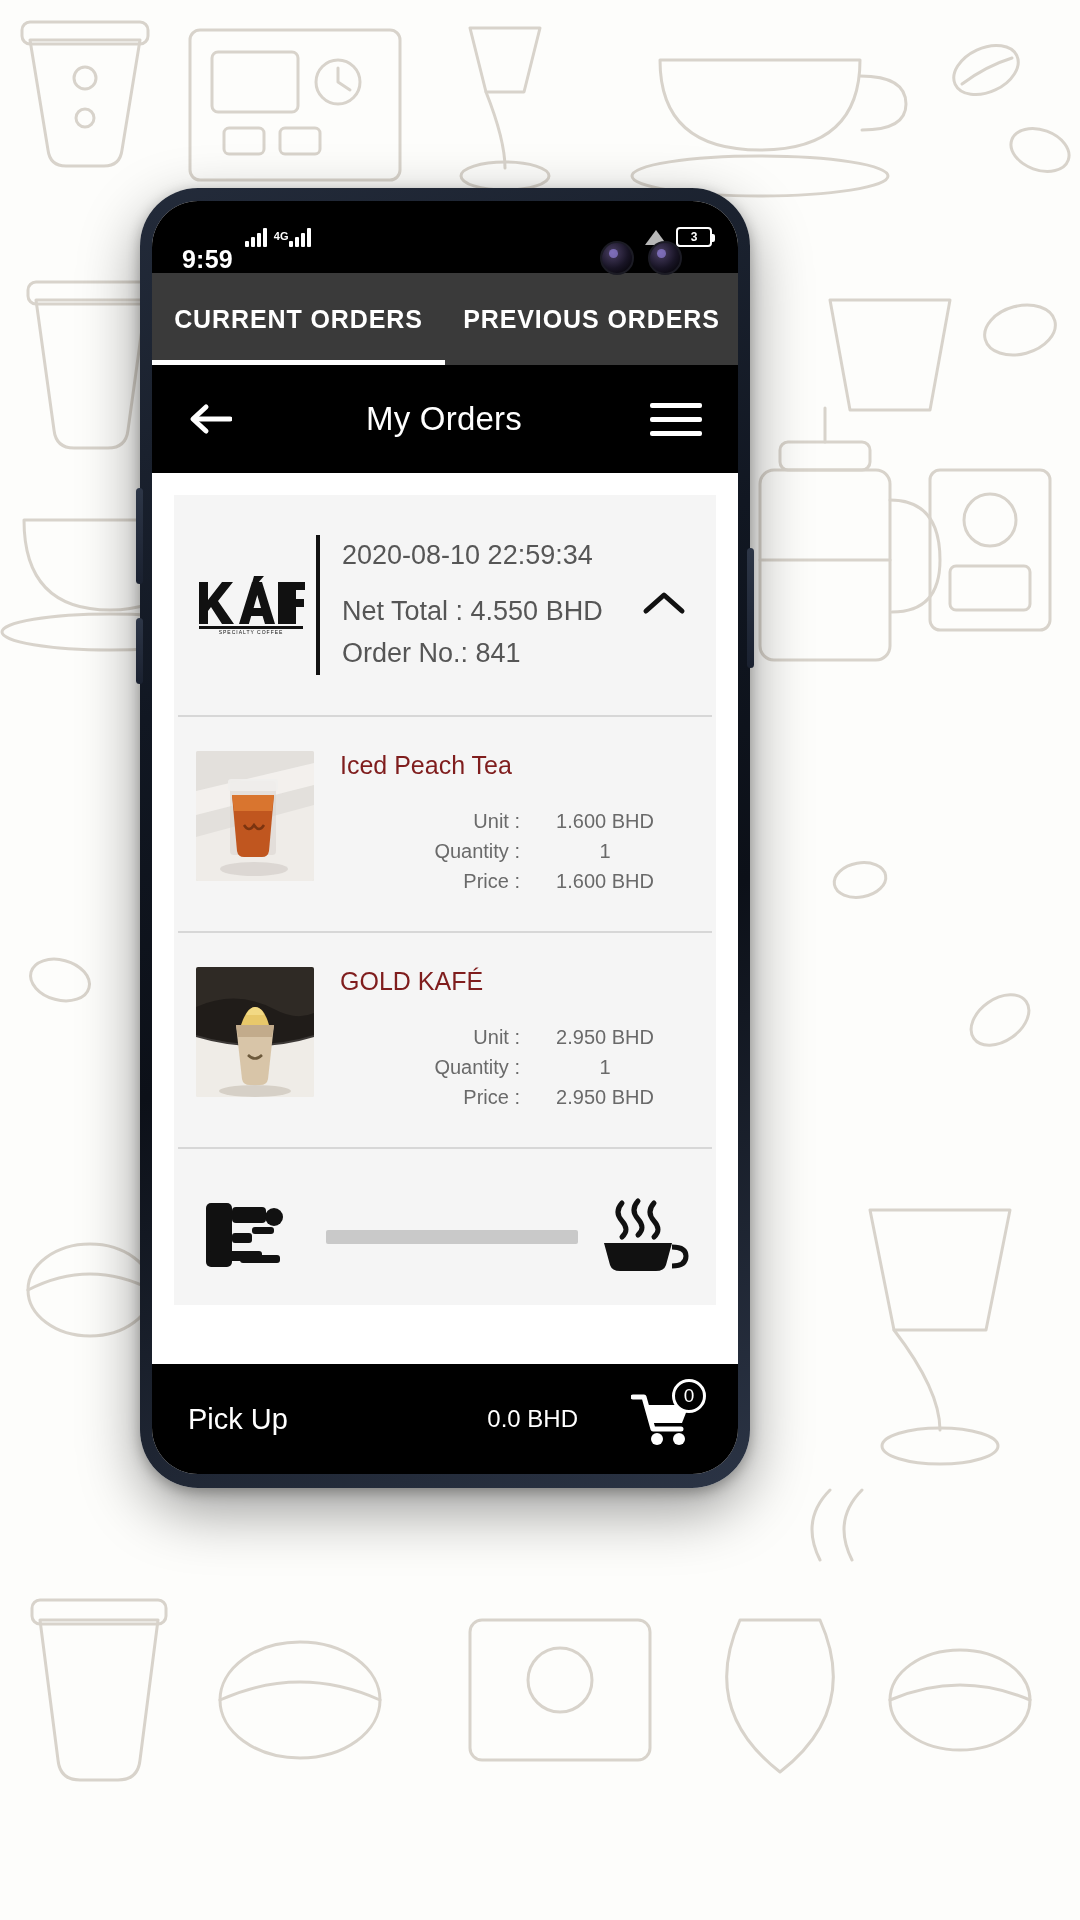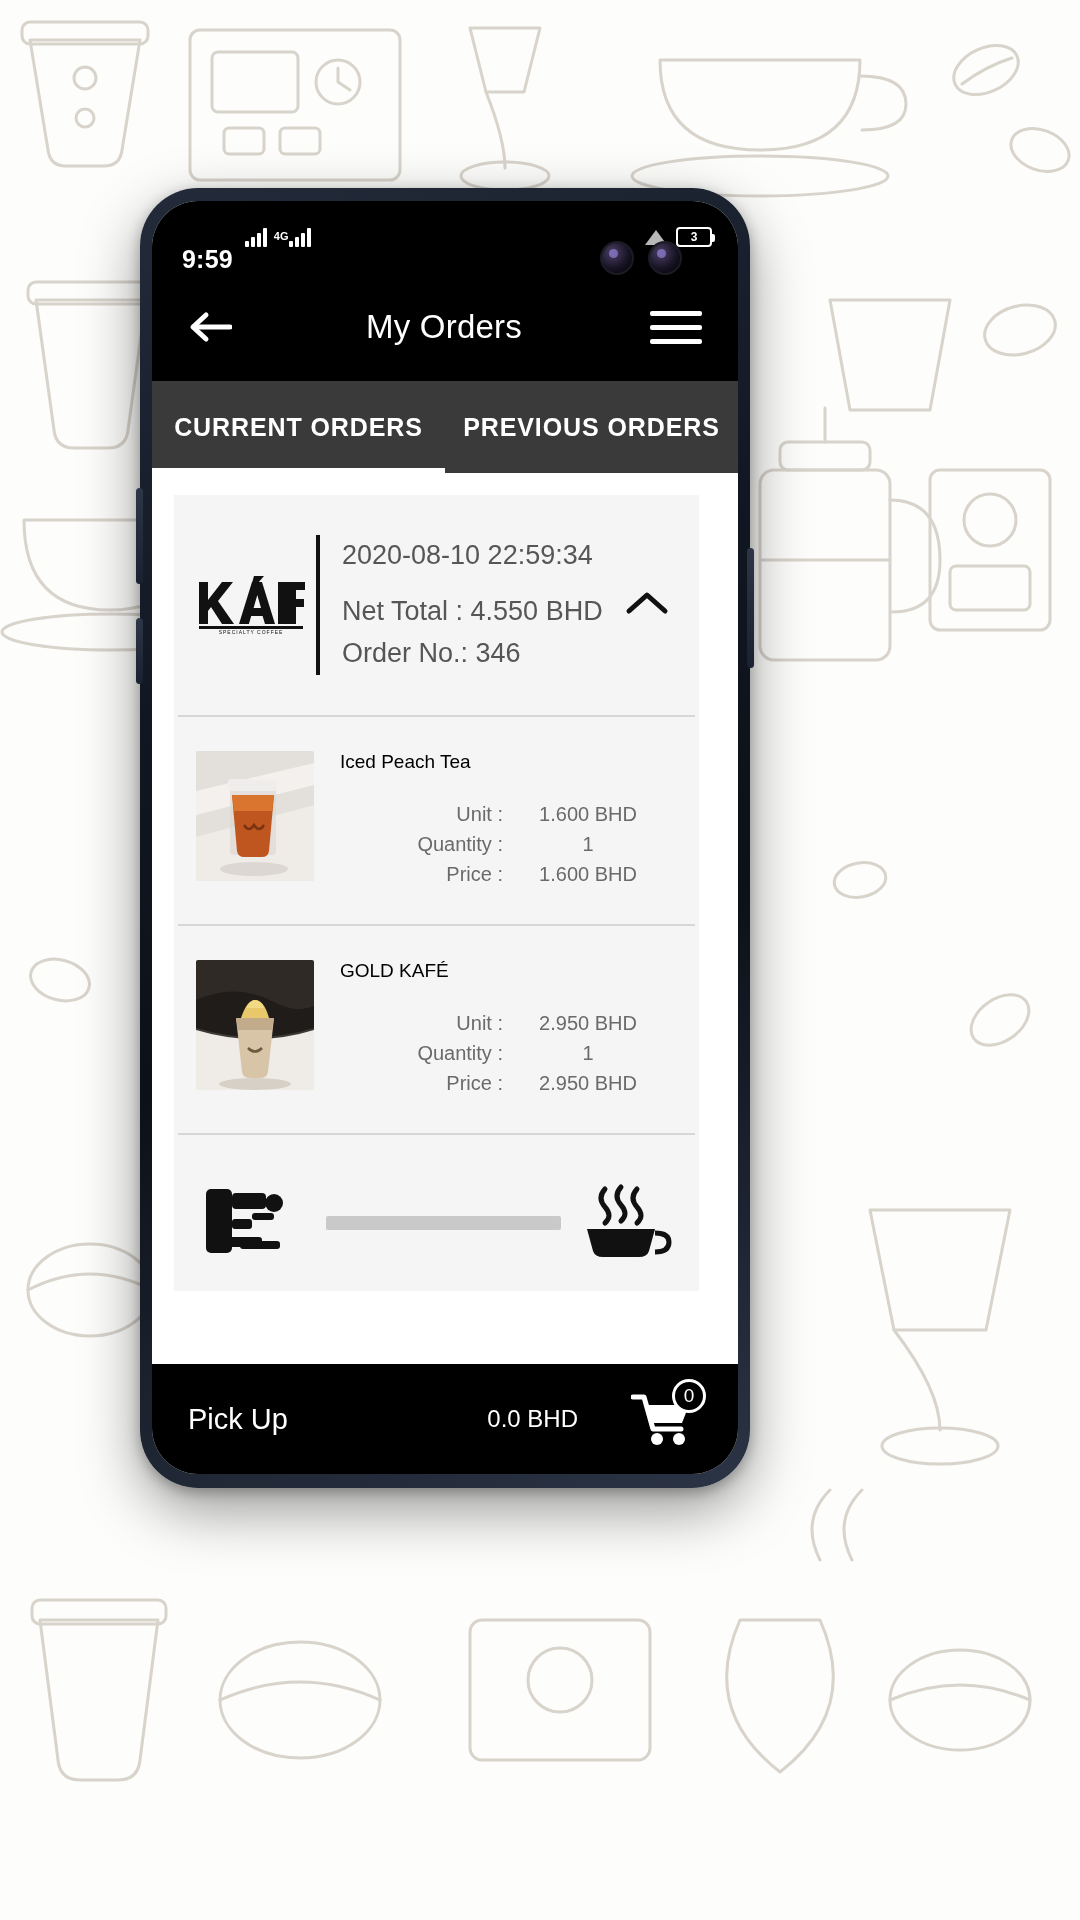--- a/index.html
+++ b/index.html
@@ -107,39 +107,39 @@
     flex:1 1 0; display:flex; align-items:center; justify-content:center;
     color:#fff; font-size:25px; font-weight:700; letter-spacing:.9px; cursor:pointer;
     position:relative;
   }
   .tab.active:after{
     content:""; position:absolute; left:0; right:0; bottom:0; height:5px; background:#ffffff;
   }
 
   
   #content { flex:1 1 auto; background:#fff; overflow:hidden; position:relative; }
-  #content-inner { padding:22px 39px 0 22px; }
+  #content-inner { padding:22px 22px 0 22px; }
 
   .order-card { background:#f5f5f5; }
 
   .order-head { display:flex; align-items:center; padding:40px 26px 40px 18px; position:relative; }
   .brand-logo { width:118px; flex:0 0 auto; display:flex; align-items:center; justify-content:center; }
   .vline { width:4px; align-self:stretch; background:#111; margin:0 22px 0 6px; }
   .order-meta { flex:1 1 auto; }
   .order-meta .line { color:#565656; font-size:27px; line-height:1.55; }
   .order-meta .line.dt { margin-bottom:14px; }
   .chev { width:52px; flex:0 0 auto; display:flex; align-items:flex-end; justify-content:center; padding-bottom:4px; cursor:pointer; }
 
   .divider { height:2px; background:#d7d7d7; margin:0 4px; }
 
   .item-row { display:flex; padding:34px 26px 34px 22px; gap:26px; }
   .item-thumb { width:118px; height:130px; flex:0 0 auto; border-radius:2px; overflow:hidden; background:#e9e7e4; }
   .item-thumb svg { display:block; width:100%; height:100%; }
   .item-body { flex:1 1 auto; }
-  .item-title { font-size:19px; color:#000000; margin-bottom:26px; }
+  .item-title { font-size:25px; color:#7f1d1d; margin-bottom:26px; }
   .kv { display:flex; justify-content:flex-end; align-items:baseline; color:#6a6a6a; font-size:20px; line-height:1.52; }
   .kv .k { white-space:nowrap; }
   .kv .v { white-space:nowrap; min-width:170px; text-align:center; }
 
   .promo { padding:46px 26px 26px 26px; display:flex; align-items:center; gap:10px; }
   .promo .machine { flex:0 0 auto; }
   .promo .bar { flex:1 1 auto; height:14px; background:#c9c9c9; border-radius:2px; margin:0 6px; }
   .promo .cup { flex:0 0 auto; }
 
   
@@ -274,41 +274,41 @@
         </div>
       </div>
       <div class="cam c1">
           <i></i>
         </div>
       <div class="cam c2">
           <i></i>
         </div>
     </div>
 
+    <div id="tabs">
+      <div class="tab active">
+        <span>CURRENT ORDERS</span>
+      </div>
+      <div class="tab">
+        <span>PREVIOUS ORDERS</span>
+      </div>
+    </div>
+
     <div id="appbar">
       <div id="back-btn">
         <svg width="44" height="36" viewBox="0 0 44 36">
           <path d="M42 18 H7" stroke="#fff" stroke-width="5" stroke-linecap="round"></path>
           <path d="M18 6 L5 18 L18 30" stroke="#fff" stroke-width="5" fill="none" stroke-linecap="round" stroke-linejoin="round"></path>
         </svg>
       </div>
       <div id="appbar-title">My Orders</div>
       <div id="menu-btn">
         <span></span>
         <span></span>
         <span></span>
-      </div>
-    </div>
-
-    <div id="tabs">
-      <div class="tab active">
-        <span>CURRENT ORDERS</span>
-      </div>
-      <div class="tab">
-        <span>PREVIOUS ORDERS</span>
       </div>
     </div>
 
     <div id="content">
       <div id="content-inner">
         <div class="order-card">
 
           <div class="order-head">
             <div class="brand-logo">
               <svg width="112" height="58" viewBox="0 0 112 58">
@@ -320,21 +320,21 @@
                   <path d="M59 0 l10 0 l-6 7 l-6 0 z"></path>
                 </g>
                 <rect x="4" y="50" width="104" height="3" fill="#111"></rect>
                 <text x="56" y="57.5" text-anchor="middle" font-family="Liberation Sans, sans-serif" font-size="5" fill="#111" letter-spacing="1">SPECIALTY COFFEE</text>
               </svg>
             </div>
             <div class="vline"></div>
             <div class="order-meta">
               <div class="line dt">2020-08-10 22:59:34</div>
               <div class="line">Net Total : 4.550 BHD</div>
-              <div class="line">Order No.: 346</div>
+              <div class="line">Order No.: 841</div>
             </div>
             <div class="chev">
               <svg width="44" height="28" viewBox="0 0 44 28">
                 <path d="M4 22 L22 6 L40 22" stroke="#111" stroke-width="5" fill="none" stroke-linecap="round" stroke-linejoin="round"></path>
               </svg>
             </div>
           </div>
 
           <div class="divider"></div>
 

